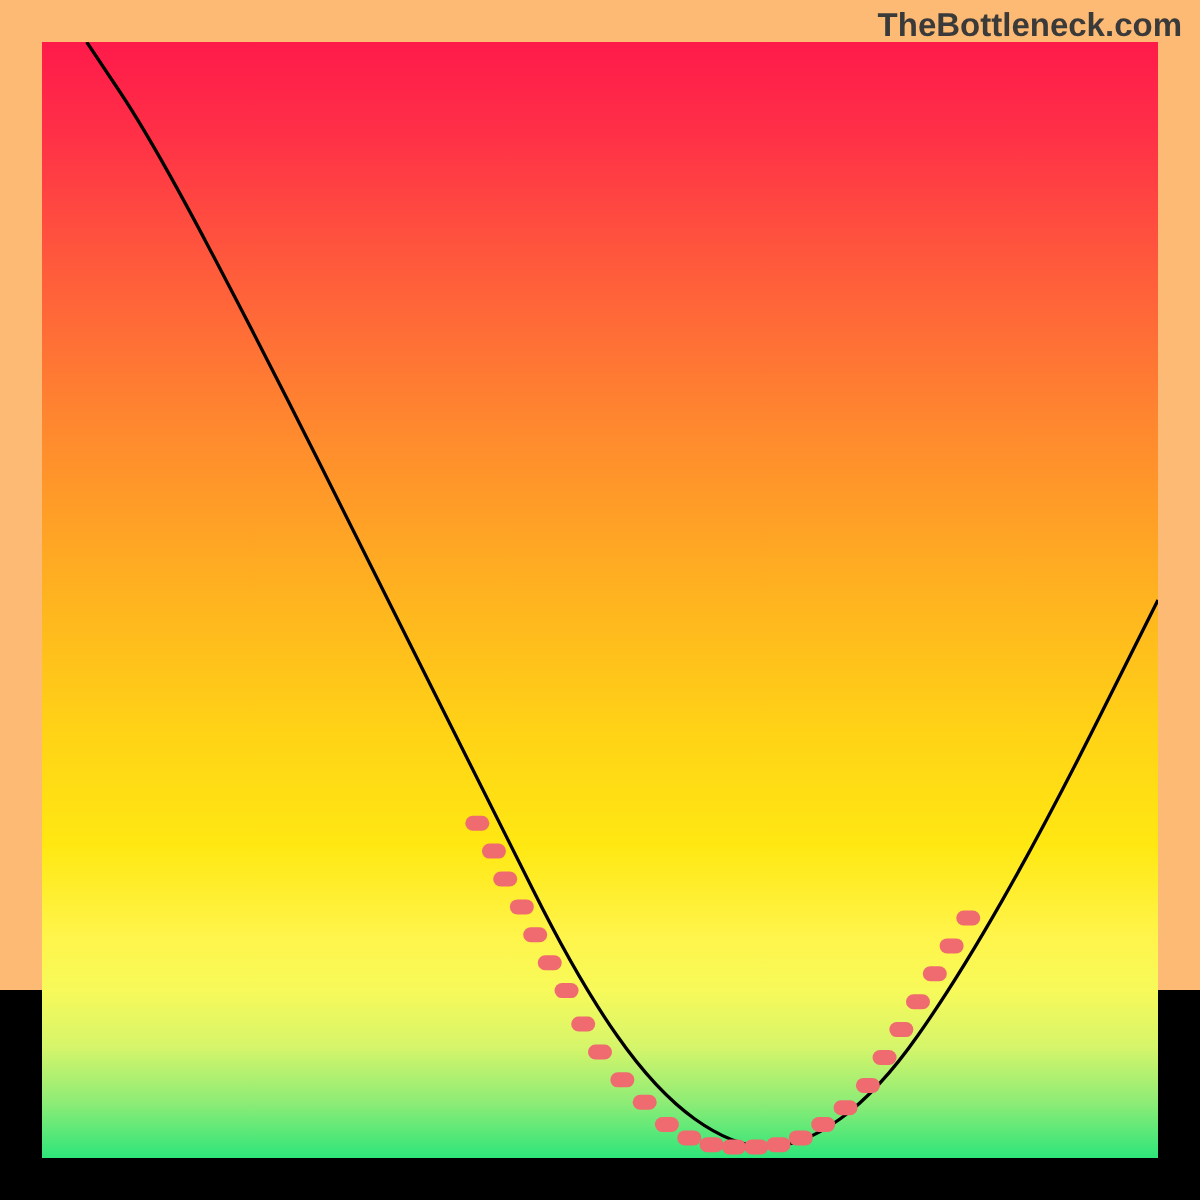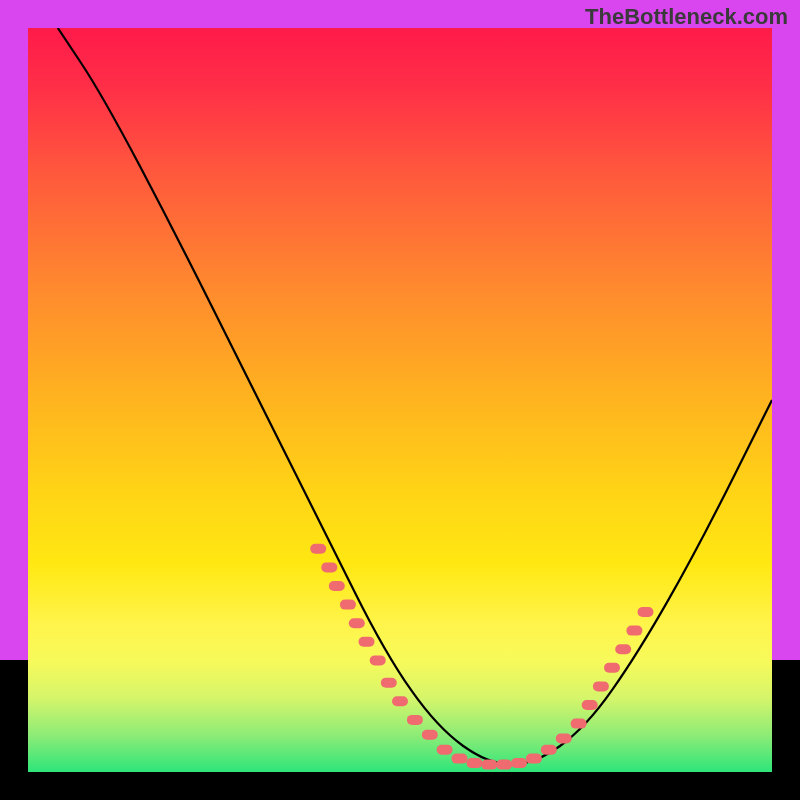--- a/index.html
+++ b/index.html
@@ -8,21 +8,21 @@
     background: #000;
     width: 800px;
     height: 800px;
     overflow: hidden;
     font-family: Arial, sans-serif;
   }
   .container {
     position: relative;
     width: 800px;
     height: 660px;
-    background: #d946ef;
+    background: #fdba74;
   }
   .watermark {
     position: absolute;
     top: 4px;
     right: 12px;
     color: #3a3a3a;
     font-size: 22px;
     font-weight: bold;
     z-index: 10;
   }

